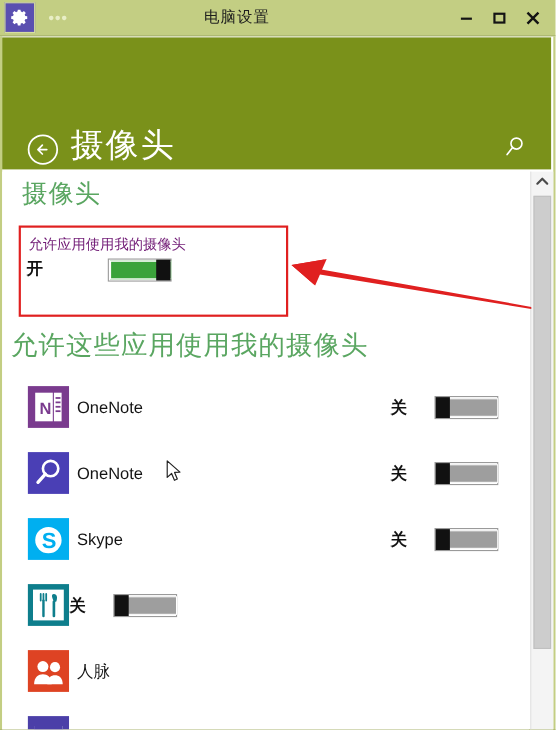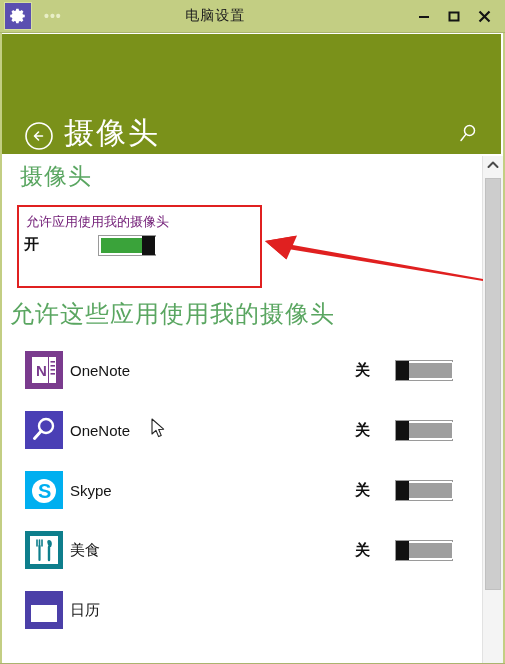--- a/index.html
+++ b/index.html
@@ -438,30 +438,43 @@
         <div class="app-icon">
           <svg width="38" height="38" viewBox="0 0 38 38" aria-hidden="true">
             <rect width="38" height="38" fill="#0e7e8c"></rect>
             <rect x="5" y="5" width="28" height="28" fill="#ffffff"></rect>
             <path d="M12 9 L12 15 M14.5 9 L14.5 15 M17 9 L17 15" stroke="#0e7e8c" stroke-width="1.6" stroke-linecap="round"></path>
             <path d="M14.5 15 L14.5 29" stroke="#0e7e8c" stroke-width="2.2" stroke-linecap="round"></path>
             <path d="M24 9 C27 9 27.5 13 26 16 L24 16 C22.5 13 21 9 24 9 Z" fill="#0e7e8c"></path>
             <path d="M24 16 L24 29" stroke="#0e7e8c" stroke-width="2.4" stroke-linecap="round"></path>
           </svg>
         </div>
-        <div class="app-name">美食</div>
         <div class="app-state">关</div>
         <div class="app-toggle-wrap">
           <div class="toggle off">
             <div class="track"></div>
             <div class="thumb"></div>
           </div>
         </div>
       </div>
 
+      <div class="app-row">
+        <div class="app-icon">
+          <svg width="38" height="38" viewBox="0 0 38 38" aria-hidden="true">
+            <rect width="38" height="38" fill="#de4323"></rect>
+            <circle cx="14" cy="15" r="5" fill="#ffffff"></circle>
+            <path d="M6 31 C6 24.5 10 22 14 22 C18 22 22 24.5 22 31 Z" fill="#ffffff"></path>
+            <circle cx="25" cy="15.5" r="4.6" fill="#ffffff"></circle>
+            <path d="M18 31 C18 25 21.5 22.8 25 22.8 C28.5 22.8 32 25 32 31 Z" fill="#ffffff"></path>
+          </svg>
+        </div>
+        <div class="app-name">人脉</div>
+        <div class="app-state"></div>
+        <div class="app-toggle-wrap"></div>
+      </div>
 
       <div class="app-row">
         <div class="app-icon">
           <svg width="38" height="38" viewBox="0 0 38 38" aria-hidden="true">
             <rect width="38" height="38" fill="#4b3fa8"></rect>
             <rect x="6" y="9" width="26" height="22" fill="#ffffff"></rect>
             <rect x="6" y="9" width="26" height="5" fill="#4b3fa8"></rect>
           </svg>
         </div>
         <div class="app-name">日历</div>

